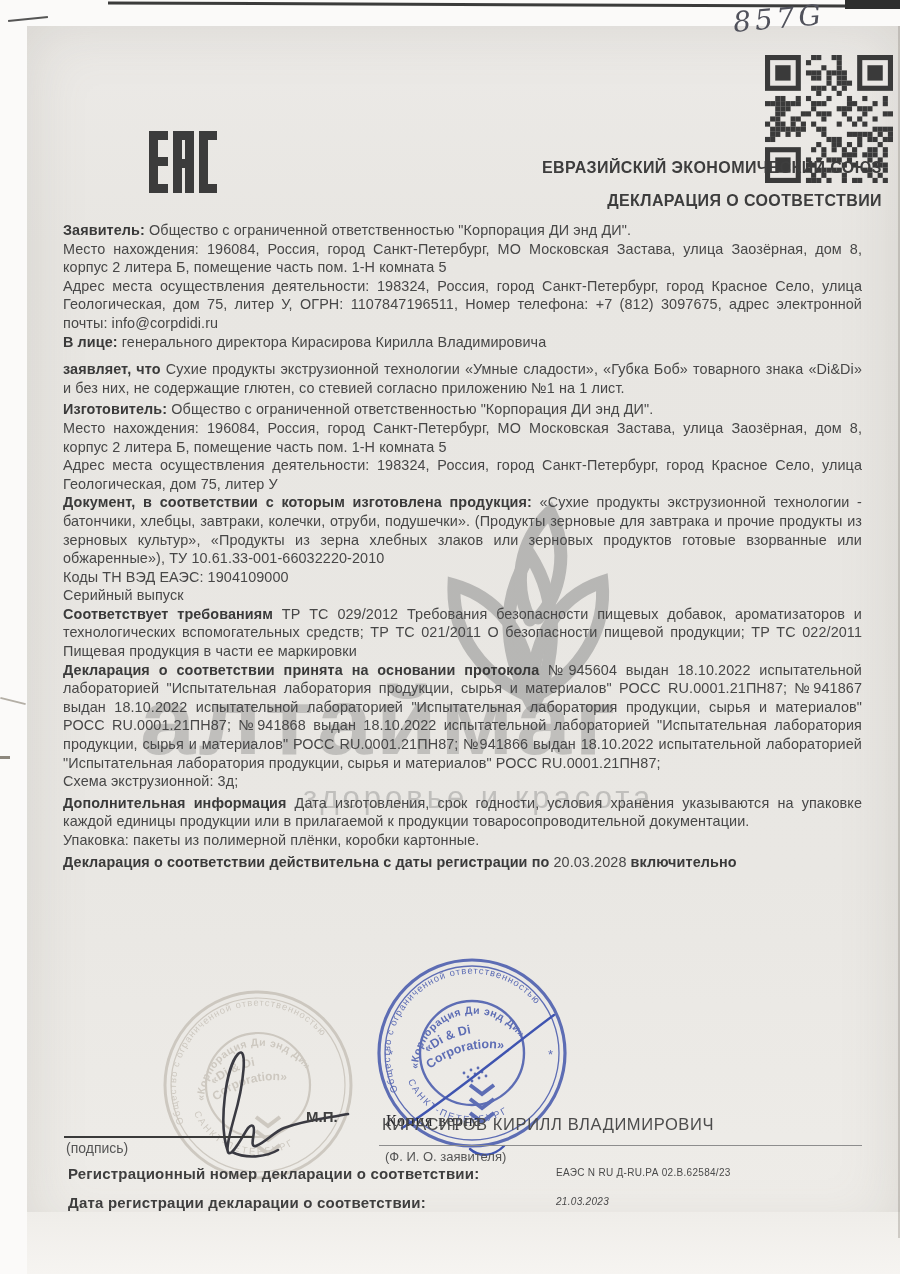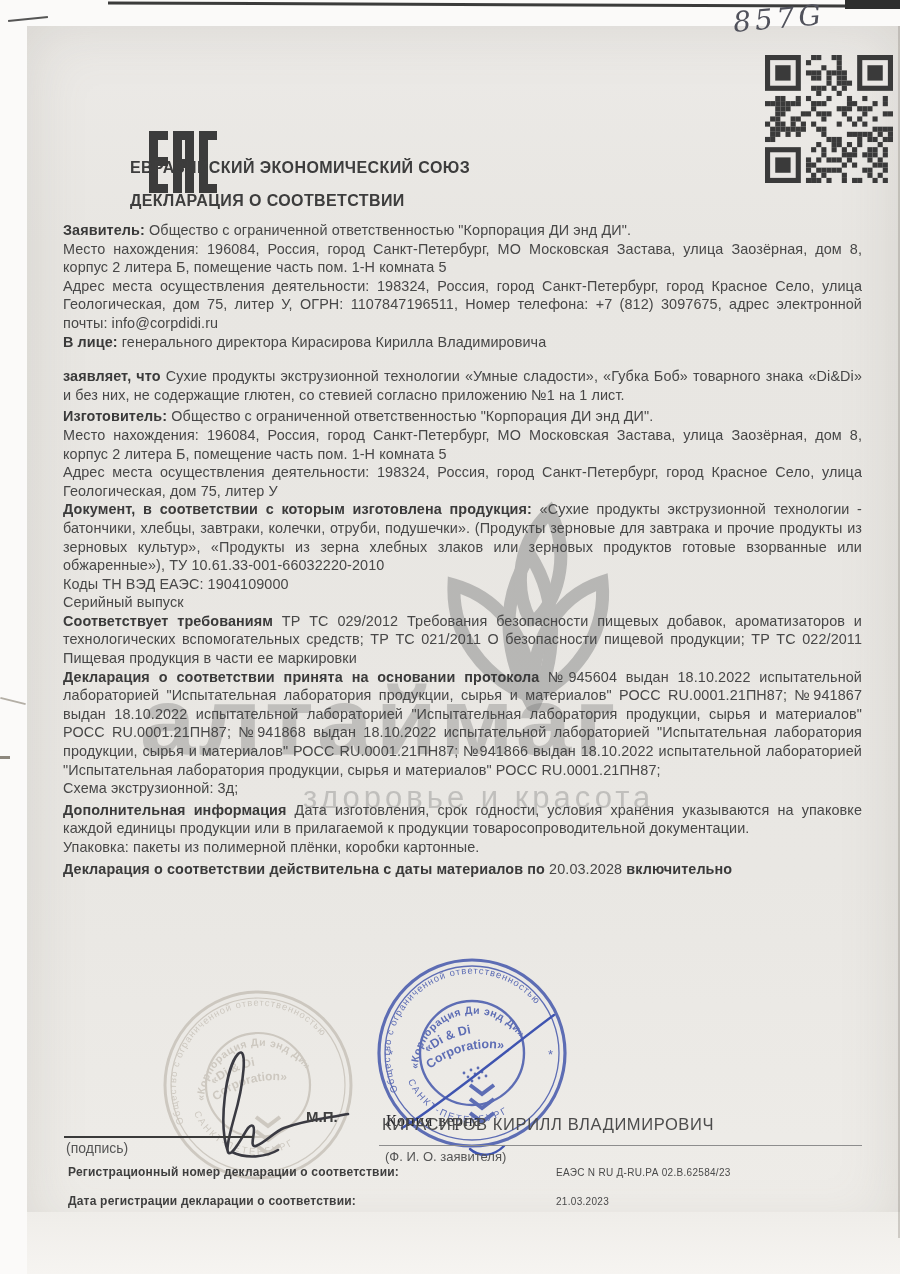--- a/index.html
+++ b/index.html
@@ -15,28 +15,28 @@
   .staple{position:absolute;left:8px;top:18px;width:40px;height:2px;background:#555;transform:rotate(-6deg);}
   .handwriting{position:absolute;left:733px;top:2px;font-family:"DejaVu Serif",serif;font-style:italic;
     font-size:28px;color:#51525c;letter-spacing:4px;transform:rotate(-5deg);}
   .crease1{position:absolute;left:0px;top:700px;width:26px;height:2px;background:#b4afa6;transform:rotate(14deg);}
   .crease2{position:absolute;left:0px;top:756px;width:10px;height:3px;background:#8d887e;}
   .edge-r{position:absolute;right:0;top:26px;width:2px;height:1212px;background:rgba(140,135,125,.35);}
 
   .qr{position:absolute;left:765px;top:55px;width:128px;height:128px;}
   .eac{position:absolute;left:149px;top:131px;}
 
-  .title{position:absolute;left:130px;width:740px;text-align:left;color:#3d3d3d;
+  .title{position:absolute;left:142px;width:740px;text-align:right;color:#3d3d3d;
     font-weight:bold;font-size:16px;letter-spacing:.4px;}
   .t1{top:159px;} .t2{top:192px;}
 
   .body-text{position:absolute;left:63px;top:221px;width:799px;color:#474747;
     font-size:14.4px;line-height:18.6px;text-align:justify;letter-spacing:.1px;}
   .body-text p{margin:0;}
-  .body-text p.gap{margin-top:16px;}
+  .body-text p.gap{margin-top:9px;}
   .body-text p.gap-s{margin-top:3px;}
   .body-text b{color:#3a3a3a;}
 
   .wm-leaf{position:absolute;left:412px;top:500px;opacity:.55;}
   .wm-big{position:absolute;left:140px;top:668px;width:760px;overflow:hidden;white-space:nowrap;
     font-size:94px;font-weight:bold;color:rgba(115,115,115,.34);letter-spacing:3px;transform:scaleX(1.06);transform-origin:left;}
   .wm-sub{position:absolute;left:303px;top:780px;font-size:31px;color:rgba(125,125,125,.38);letter-spacing:4px;}
 
   .stamp{position:absolute;}
   .stamp-grey{left:158px;top:985px;opacity:.42;}
@@ -45,24 +45,24 @@
   .sig-blue{position:absolute;left:382px;top:963px;}
   .copy-note{position:absolute;left:386px;top:1112px;font-family:"Liberation Serif",serif;
     font-size:16px;color:#25252a;letter-spacing:1px;}
   .mp{position:absolute;left:306px;top:1108px;font-weight:bold;font-size:15px;color:#3f3f3f;}
   .sig-line{position:absolute;left:64px;top:1136px;width:190px;height:2px;background:#3a3a3a;}
   .sig-label{position:absolute;left:66px;top:1140px;font-size:14px;color:#555;}
   .fio-name{position:absolute;left:382px;top:1115px;font-size:16.5px;color:#4c4c4c;letter-spacing:.6px;}
   .fio-line{position:absolute;left:379px;top:1145px;width:483px;height:1px;background:#8d8d8d;}
   .fio-label{position:absolute;left:385px;top:1149px;font-size:13px;color:#555;}
 
-  .reg-label{position:absolute;left:68px;font-weight:bold;font-size:12px;color:#3e3e3e;letter-spacing:.2px;}
+  .reg-label{position:absolute;left:68px;font-weight:bold;font-size:15px;color:#3e3e3e;letter-spacing:.2px;}
   .reg-value{position:absolute;left:556px;font-size:10px;color:#4a4a4a;letter-spacing:.3px;}
   .rl1{top:1165px;} .rv1{top:1167px;}
-  .rl2{top:1194px;} .rv2{top:1196px;}
+  .rl2{top:1194px;} .rv2{top:1196px;font-style:italic;}
 
   svg text{font-family:"Liberation Sans",sans-serif;}
 </style>
 </head>
 <body>
 
 <div class="canvas">
 
   <div class="page"></div>
   <div class="page-fade"></div>
@@ -312,21 +312,21 @@
     <p><span>Место нахождения: 196084, Россия, город Санкт-Петербург, МО Московская Застава, улица Заозёрная, дом 8, корпус 2 литера Б, помещение часть пом. 1-Н комната 5</span></p>
     <p><span>Адрес места осуществления деятельности: 198324, Россия, город Санкт-Петербург, город Красное Село, улица Геологическая, дом 75, литер У</span></p>
     <p><b>Документ, в соответствии с которым изготовлена продукция:</b><span> «Сухие продукты экструзионной технологии - батончики, хлебцы, завтраки, колечки, отруби, подушечки». (Продукты зерновые для завтрака и прочие продукты из зерновых культур», «Продукты из зерна хлебных злаков или зерновых продуктов готовые взорванные или обжаренные»), ТУ 10.61.33-001-66032220-2010</span></p>
     <p><span>Коды ТН ВЭД ЕАЭС: 1904109000</span></p>
     <p><span>Серийный выпуск</span></p>
     <p><b>Соответствует требованиям</b><span> ТР ТС 029/2012 Требования безопасности пищевых добавок, ароматизаторов и технологических вспомогательных средств; ТР ТС 021/2011 О безопасности пищевой продукции; ТР ТС 022/2011 Пищевая продукция в части ее маркировки</span></p>
     <p><b>Декларация о соответствии принята на основании протокола</b><span> №945604 выдан 18.10.2022 испытательной лабораторией "Испытательная лаборатория продукции, сырья и материалов" РОСС RU.0001.21ПН87; №941867 выдан 18.10.2022 испытательной лабораторией "Испытательная лаборатория продукции, сырья и материалов" РОСС RU.0001.21ПН87; №941868 выдан 18.10.2022 испытательной лабораторией "Испытательная лаборатория продукции, сырья и материалов" РОСС RU.0001.21ПН87; №941866 выдан 18.10.2022 испытательной лабораторией "Испытательная лаборатория продукции, сырья и материалов" РОСС RU.0001.21ПН87;</span></p>
     <p><span>Схема экструзионной: 3д;</span></p>
     <p class="gap-s"><b>Дополнительная информация</b><span> Дата изготовления, срок годности, условия хранения указываются на упаковке каждой единицы продукции или в прилагаемой к продукции товаросопроводительной документации.</span></p>
     <p><span>Упаковка: пакеты из полимерной плёнки, коробки картонные.</span></p>
-    <p class="gap-s"><b>Декларация о соответствии действительна с даты материалов по</b><span> 20.03.2028 </span><b>включительно</b></p>
+    <p class="gap-s"><b>Декларация о соответствии действительна с даты регистрации по</b><span> 20.03.2028 </span><b>включительно</b></p>
   </div>
 
   <svg class="stamp stamp-grey" width="200" height="200" viewBox="0 0 200 200" fill="none" stroke="#a39a8c" color="#a39a8c">
     <defs>
       <path id="g-top" d="M 26,138 A 82,82 0 1 1 174,138"></path>
       <path id="g-bot" d="M 36,128 A 70,70 0 0 0 164,128"></path>
       <path id="g-inn" d="M 46,116 A 56,56 0 0 1 154,96"></path>
       <path id="g-c1" d="M 56,100 A 90,90 0 0 1 148,86"></path>
       <path id="g-c2" d="M 58,116 A 90,90 0 0 1 150,102"></path>
     </defs>

